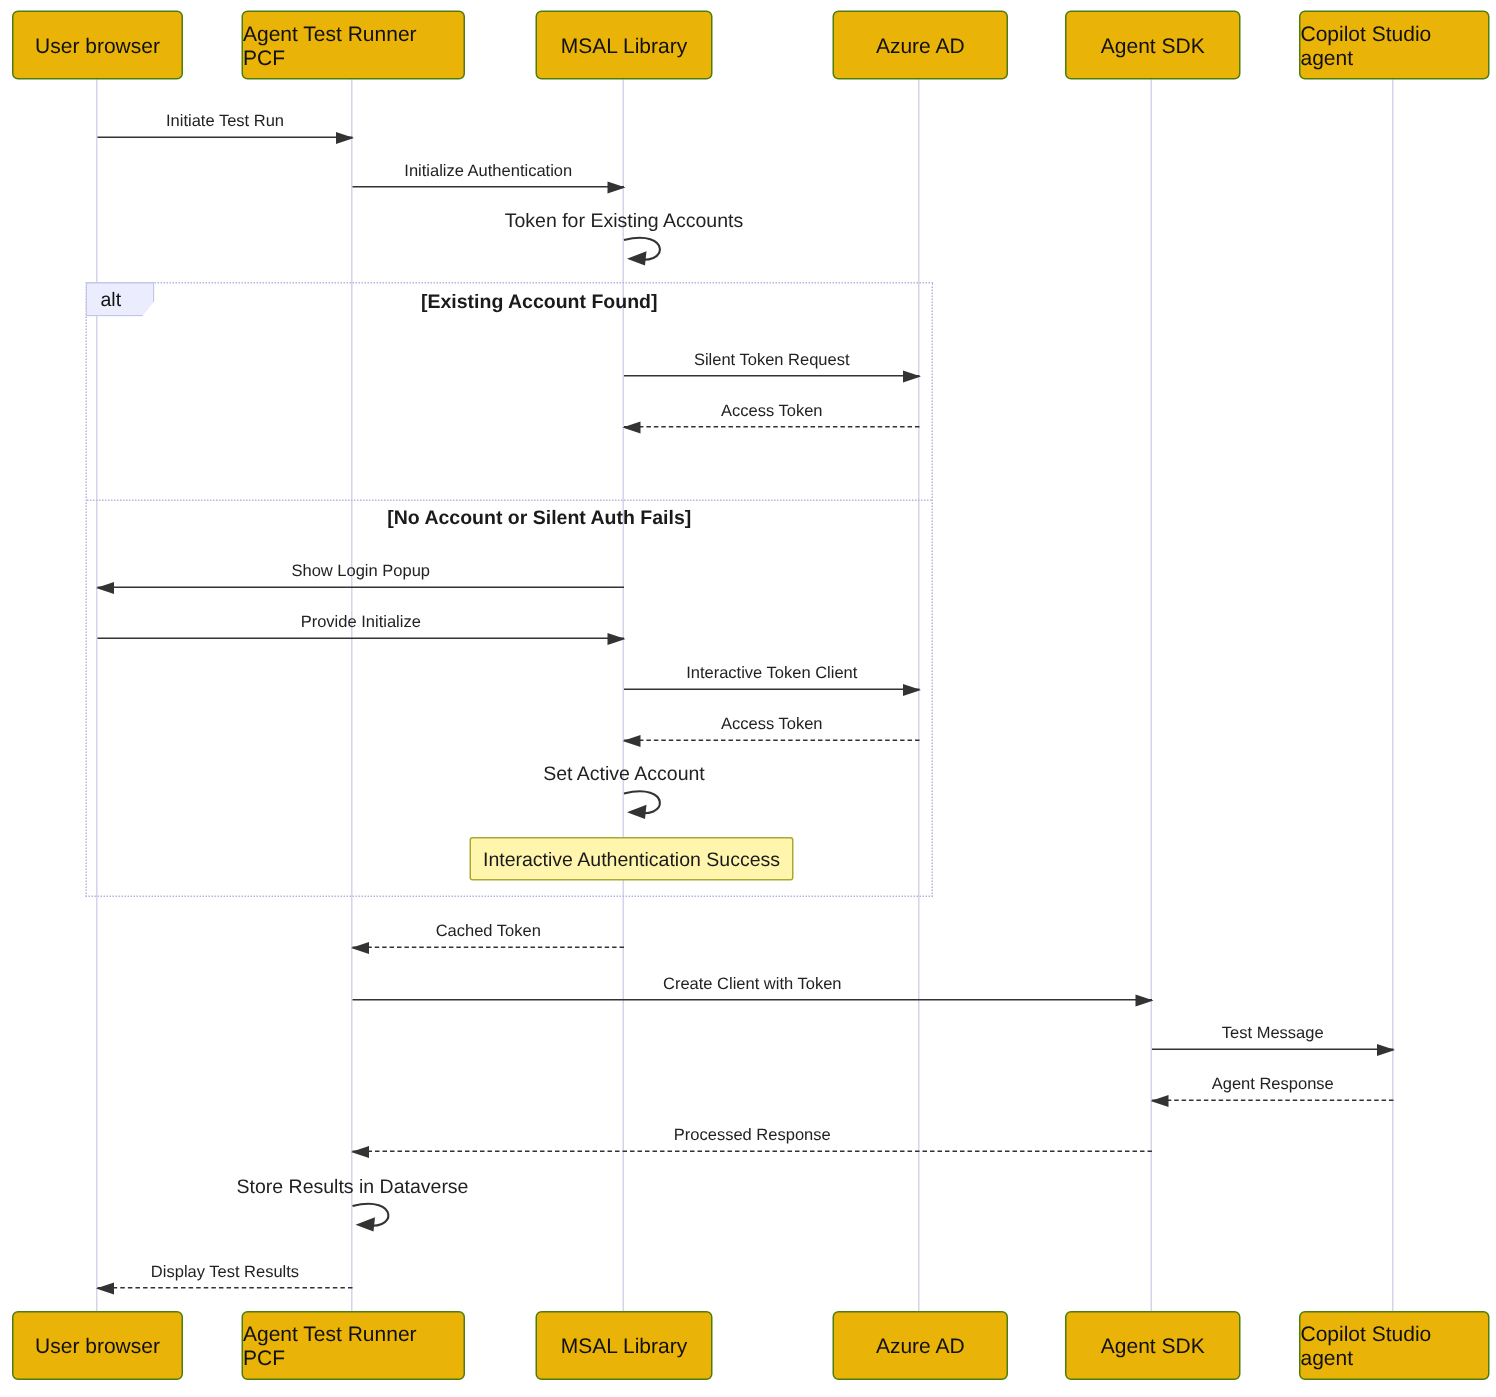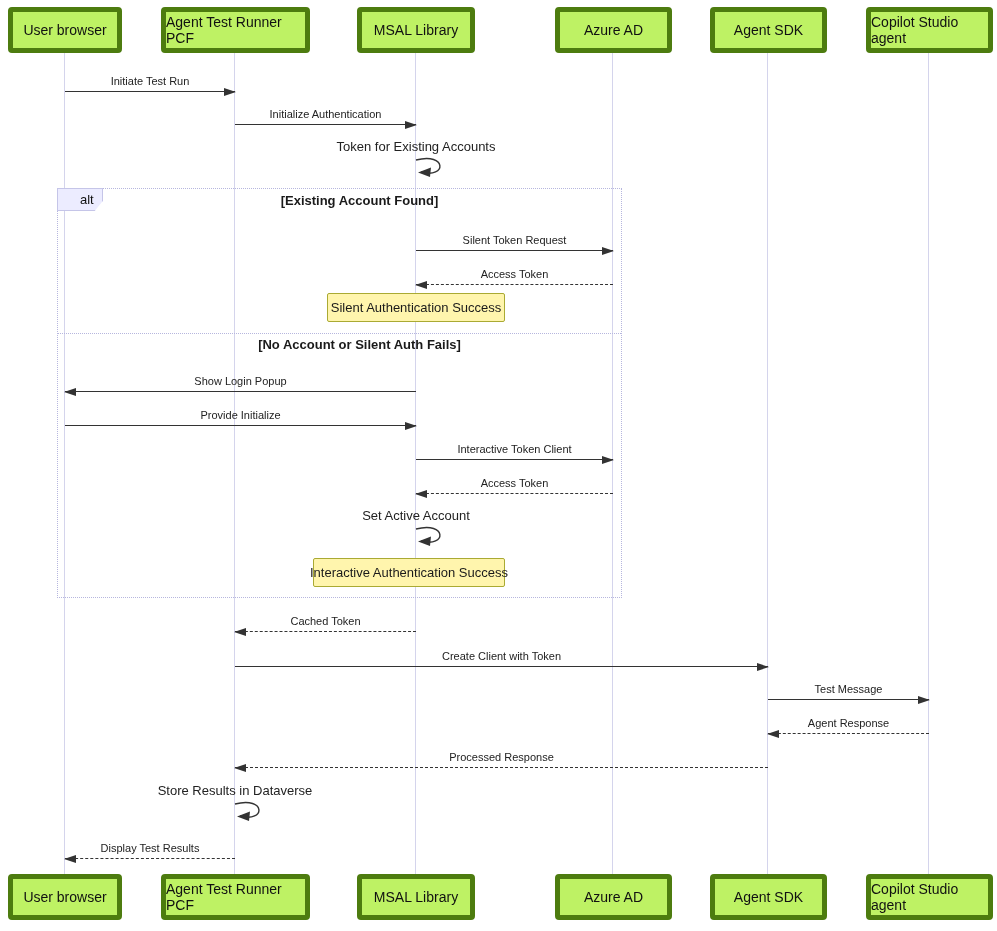--- a/index.html
+++ b/index.html
@@ -1,21 +1,21 @@
 <!DOCTYPE html>
 <html><head>
 <meta charset="utf-8">
 <style>
   html,body { margin:0; padding:0; background:#ffffff; }
   #diagram {
     position:relative; width:997px; height:931px; background:#ffffff;
     font-family:"Liberation Sans", sans-serif; color:#1a1a1a; overflow:hidden;
   }
   .actor {
-    position:absolute; height:46px; background:#bef264; border:5px solid #4d7c0f;
+    position:absolute; height:46px; background:#eab308; border:1px solid #4d7c0f;
     border-radius:4px; display:flex; align-items:center; justify-content:center;
     font-size:14px; color:#111; box-sizing:border-box;
   }
   .lifeline { position:absolute; top:53px; width:1px; height:821px; background:#d4d4ec; }
   .msg { position:absolute; height:0; }
   .msg .ln { position:absolute; left:0; right:0; top:0; height:0; border-top:1.5px solid #333; }
   .msg.dashed .ln { border-top:1.5px dashed #333; }
   .msg .lbl {
     position:absolute; left:0; right:0; bottom:4px; text-align:center;
     font-size:11px; color:#222; white-space:nowrap;
@@ -27,21 +27,21 @@
   .selfmsg { position:absolute; }
   .selfmsg .lbl { position:absolute; top:0; left:-150px; width:300px; text-align:center;
                   font-size:13px; color:#222; white-space:nowrap; }
   .selfmsg svg { position:absolute; top:17px; left:-1px; }
   .altframe { position:absolute; left:57px; top:188px; width:565px; height:410px;
               border:1px dotted #b6b6de; box-sizing:border-box; }
   .altlabel {
     position:absolute; left:-1px; top:-1px; width:46px; height:23px; background:#ECECFF;
     border:1px solid #c5c5e8; box-sizing:border-box;
     clip-path: polygon(0 0, 100% 0, 100% 55%, 82% 100%, 0 100%);
-    display:flex; align-items:center; padding-left:22px; font-size:13px; color:#111;
+    display:flex; align-items:center; padding-left:9px; font-size:13px; color:#111;
   }
   .altcond { position:absolute; left:0; right:0; text-align:center; font-size:13px;
              font-weight:bold; color:#1a1a1a; white-space:nowrap;padding-left:40px; }
   .altdivider { position:absolute; left:0; right:0; top:144px; border-top:1px dotted #b6b6de; }
   .note {
     position:absolute; height:29px; background:#fff5ad; border:1px solid #aaaa33;
     border-radius:2px; display:flex; align-items:center; justify-content:center;
     font-size:13px; color:#1a1a1a; box-sizing:border-box; white-space:nowrap;
   }
 </style>
@@ -103,21 +103,20 @@
     <div class="ln"></div>
       <div class="arr right"></div>
   </div>
 
   <div class="msg dashed" style="left:416px; width:197px; top:284px">
     <div class="lbl">Access Token</div>
     <div class="ln"></div>
       <div class="arr left"></div>
   </div>
 
-  <div class="note" style="left:327px; top:293px; width:178px">Silent Authentication Success</div>
 
   <div class="msg" style="left:65px; width:351px; top:391px">
     <div class="lbl">Show Login Popup</div>
     <div class="ln"></div>
       <div class="arr left"></div>
   </div>
 
   <div class="msg" style="left:65px; width:351px; top:425px">
     <div class="lbl">Provide Initialize</div>
     <div class="ln"></div>
@@ -137,21 +136,21 @@
   </div>
 
   <div class="selfmsg" style="left:416px; top:508px">
     <div class="lbl">Set Active Account</div>
     <svg width="42" height="27" viewBox="0 0 42 27">
       <path d="M1,4 C32,-4 32,23 6,16" fill="none" stroke="#333" stroke-width="1.4"></path>
       <polygon points="16,11.5 3,16.5 15,21" fill="#333"></polygon>
     </svg>
   </div>
 
-  <div class="note" style="left:313px; top:558px; width:192px">Interactive Authentication Success</div>
+  <div class="note" style="left:313px; top:558px; width:216px">Interactive Authentication Success</div>
 
   <div class="msg dashed" style="left:235px; width:181px; top:631px">
     <div class="lbl">Cached Token</div>
     <div class="ln"></div>
       <div class="arr left"></div>
   </div>
 
   <div class="msg" style="left:235px; width:533px; top:666px">
     <div class="lbl">Create Client with Token</div>
     <div class="ln"></div>

